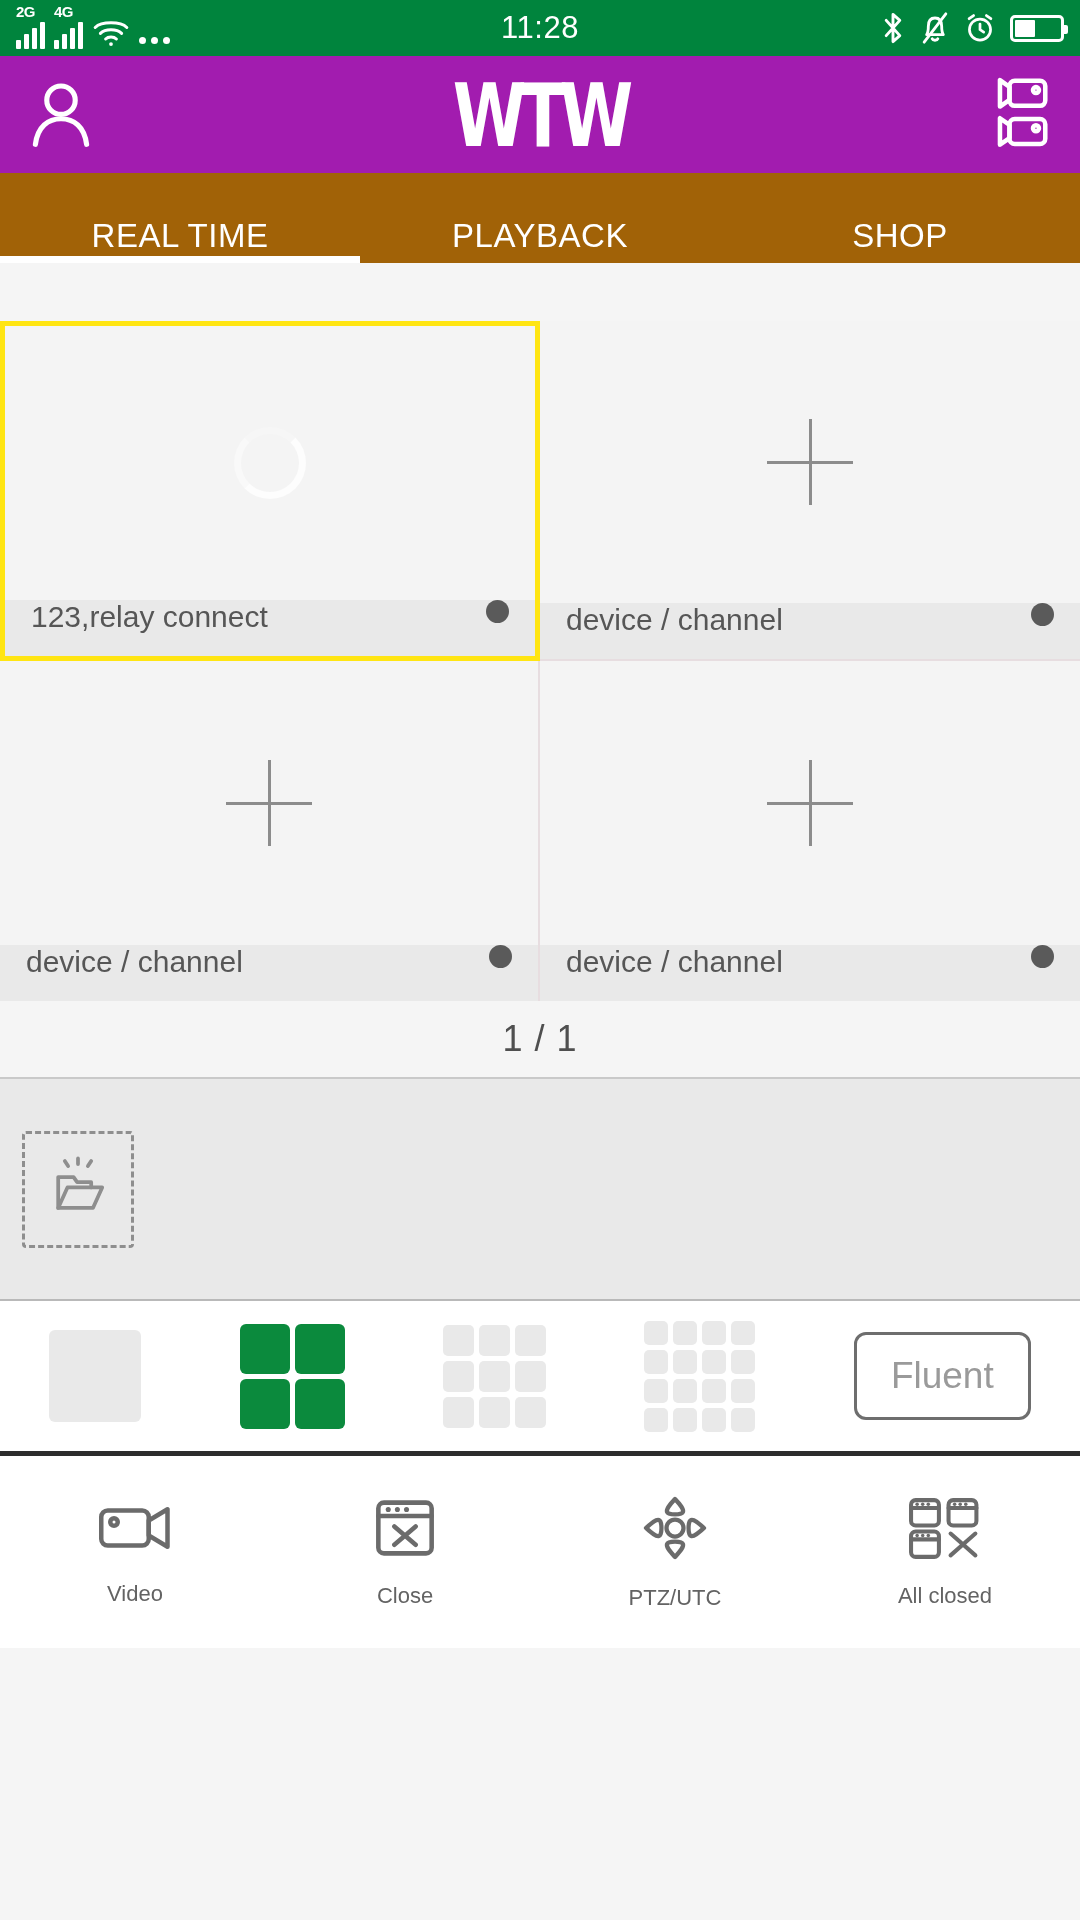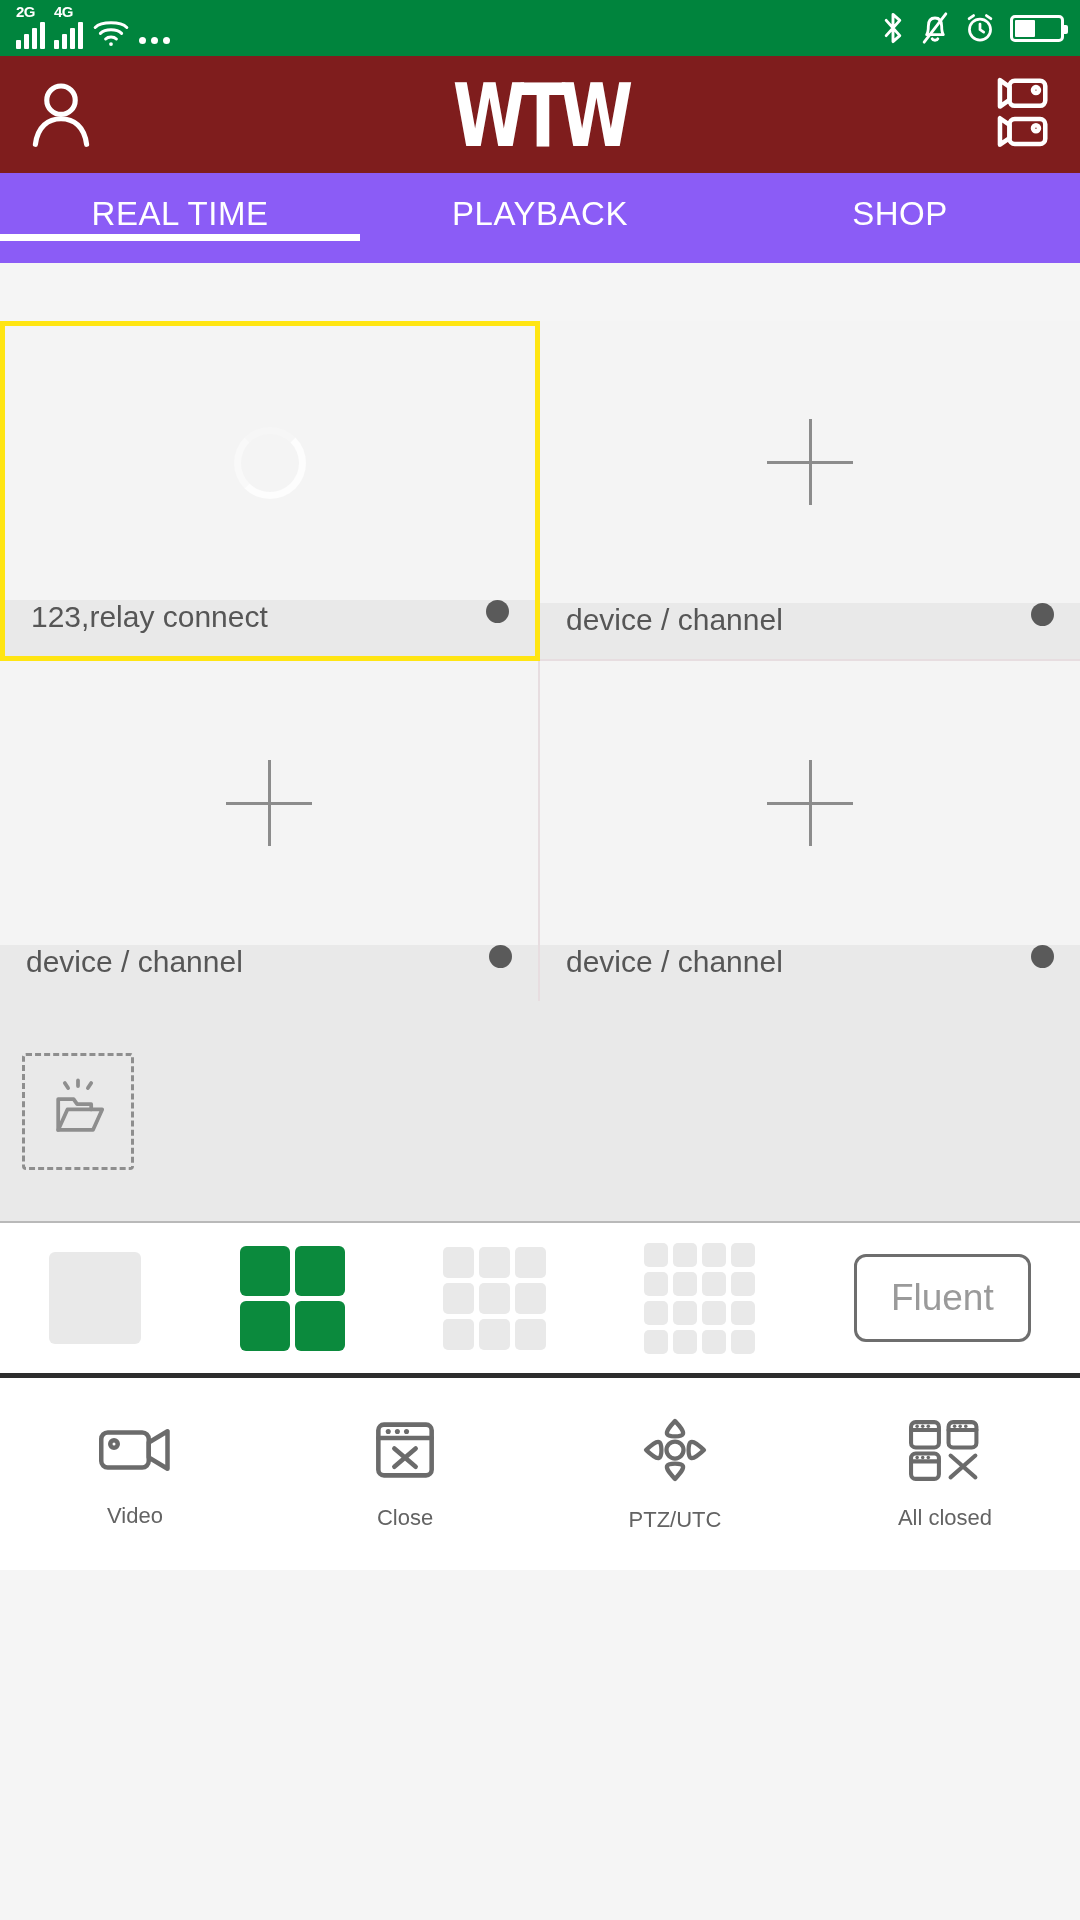--- a/index.html
+++ b/index.html
@@ -43,35 +43,35 @@
     position:relative; display:flex; align-items:center; padding:2px;
   }
   .battery::after {
     content:''; position:absolute; right:-7px; top:7px;
     width:4px; height:9px; background:#fff; border-radius:0 2px 2px 0;
   }
   .battery .lvl { height:100%; background:#fff; border-radius:1px; }
 
   
   .appbar {
-    background:#7f1d1d; flex:0 0 117px; position:relative;
+    background:#a21caf; flex:0 0 117px; position:relative;
     display:flex; align-items:center; padding:0 24px;
   }
   .logo {
     position:absolute; left:0; right:0; text-align:center;
     font-size:74px; font-weight:bold; color:#fff;
     letter-spacing:-6px; font-family:"DejaVu Sans", sans-serif;
     font-stretch:condensed; pointer-events:none;
     transform:scaleY(1.18); line-height:1;
   }
   .appbar-right { margin-left:auto; }
 
   
   .tabs {
-    background:#8b5cf6; flex:0 0 90px; display:flex; align-items:center;
+    background:#a16207; flex:0 0 90px; display:flex; align-items:flex-end;
   }
   .tab {
     flex:1; display:flex; align-items:center; justify-content:center;
     color:#ffffff; font-size:33px; letter-spacing:.5px; position:relative;
     padding-bottom:8px;
   }
   .tab.active::after {
     content:''; position:absolute; left:0; right:0; bottom:0;
     height:7px; background:#ffffff;
   }
@@ -201,20 +201,21 @@
           <circle cx="12" cy="17" r="1.2" fill="#fff" stroke="none"></circle>
         </svg>
       </span>
       <span class="dots3">
           <span></span>
           <span></span>
           <span></span>
         </span>
     </div>
 
+    <div class="sb-time">11:28</div>
 
     <div class="sb-right">
       <span class="sb-icon">
         <svg width="26" height="34" viewBox="0 0 14 20" fill="none" stroke="#fff" stroke-width="1.7" stroke-linejoin="round" stroke-linecap="round">
           <path d="M3 5.5 L11 14.5 L7 18 V2 L11 5.5 L3 14.5"></path>
         </svg>
       </span>
       <span class="sb-icon">
         <svg width="30" height="34" viewBox="0 0 18 20" fill="none" stroke="#fff" stroke-width="1.7" stroke-linecap="round" stroke-linejoin="round">
           <path d="M4 14 C4 14, 5 12.5, 5 9 C5 5.5, 6.5 4, 9 4 C11.5 4, 13 5.5, 13 9 C13 12.5, 14 14, 14 14 Z"></path>
@@ -308,20 +309,21 @@
           <div class="plus-icon"></div>
         </div>
         <div class="cell-label">
           <span>device / channel</span>
           <span class="dot"></span>
         </div>
       </div>
 
     </div>
 
+    <div class="pager">1 / 1</div>
 
     <div class="dropzone-area">
       <div class="dropzone">
         <span>
           <svg width="66" height="62" viewBox="0 0 30 28" fill="none" stroke="#8e8e8e" stroke-width="1.7" stroke-linecap="round" stroke-linejoin="round">
             <path d="M10.5 4.5 L9 2.2"></path>
             <path d="M15 3.6 V1"></path>
             <path d="M19.5 4.5 L21 2.2"></path>
             <path d="M6 23.5 V9.5 H13 L14.6 11.8 H21 V14.2"></path>
             <path d="M6 23.5 L10.2 14.2 H26 L21.8 23.5 Z"></path>

